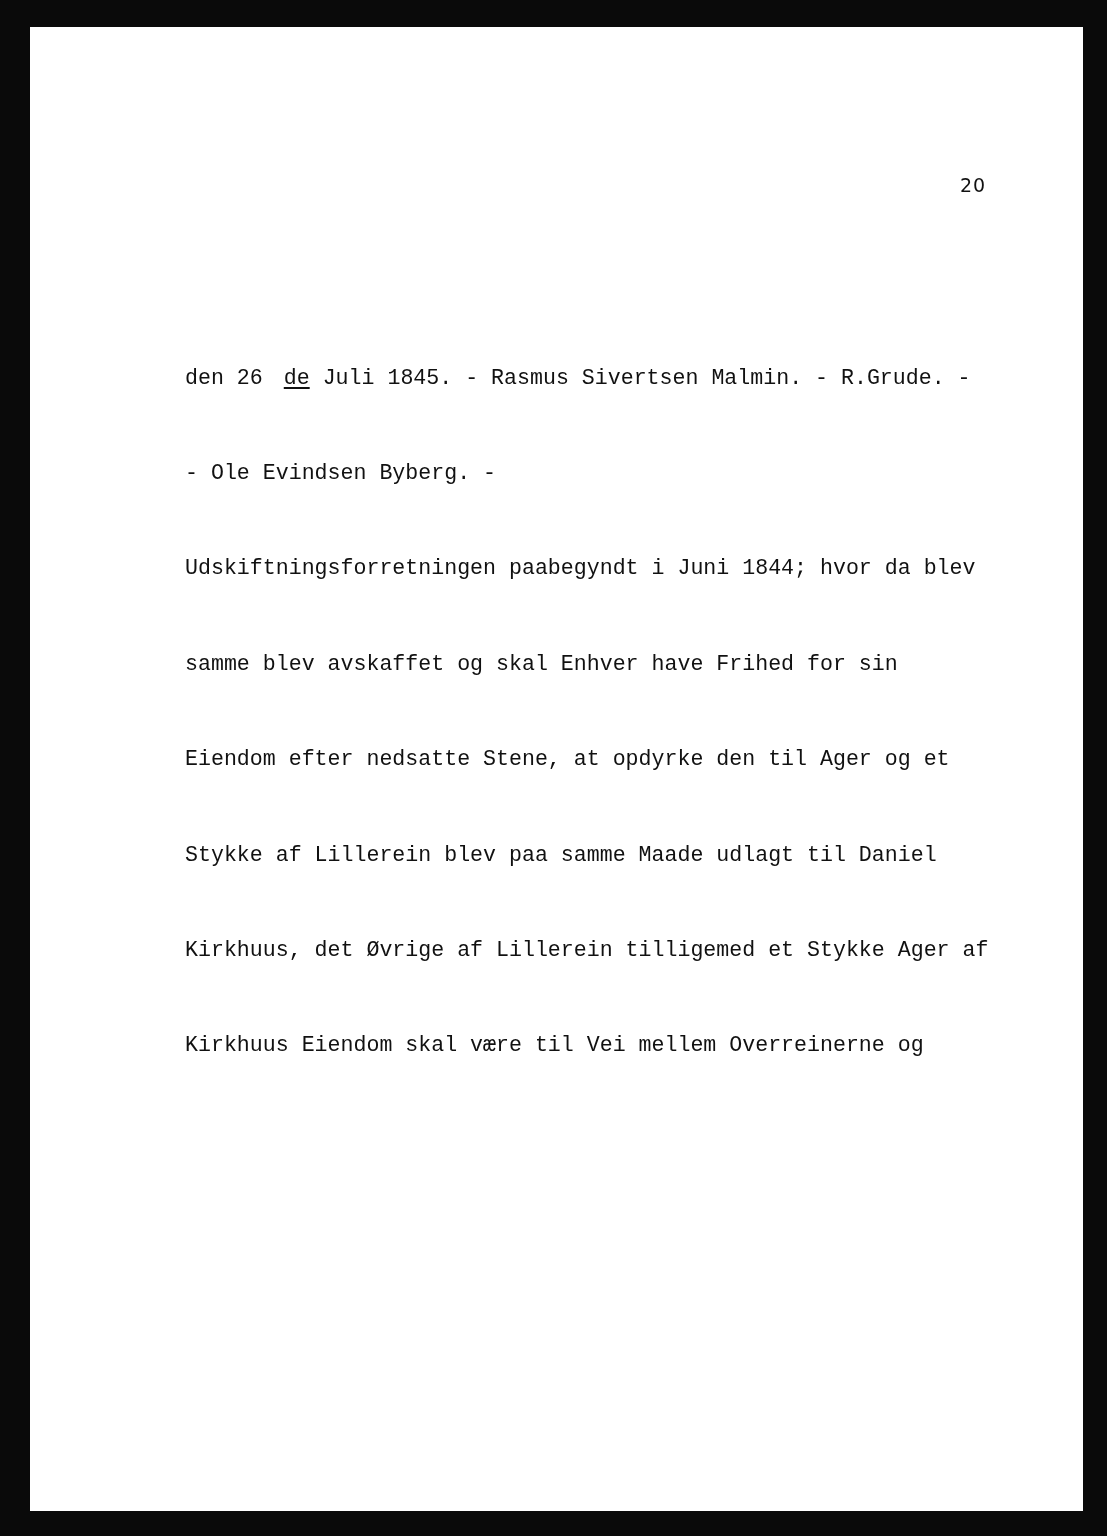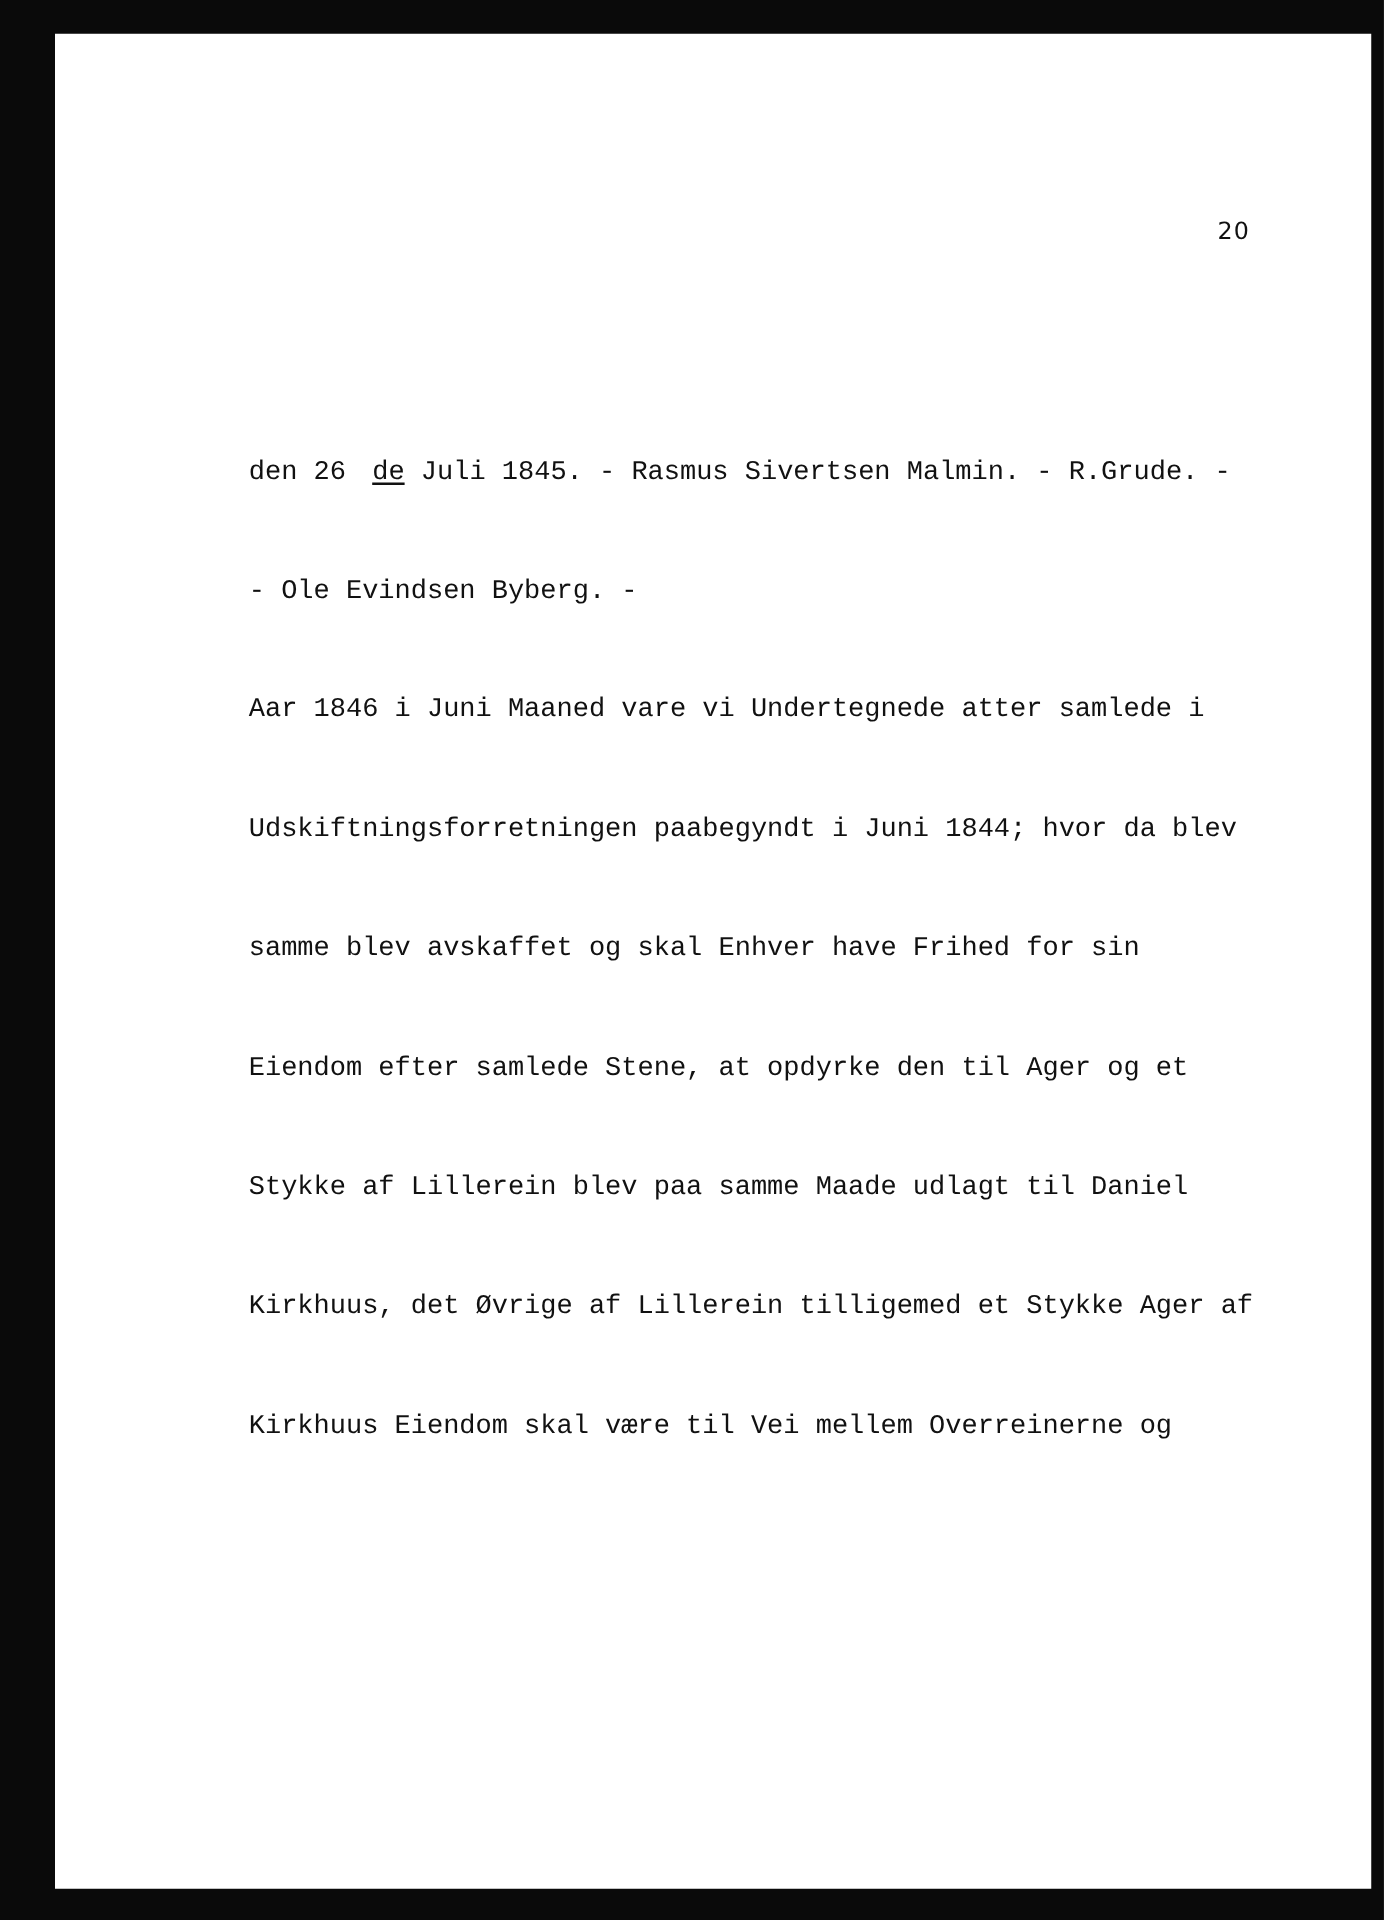--- a/index.html
+++ b/index.html
@@ -8,21 +8,21 @@
       background: #0a0a0a;
     }
     body {
       width: 1107px;
       height: 1536px;
       position: relative;
       overflow: hidden;
     }
     .page {
       position: absolute;
-      left: 44px;
+      left: 30px;
       top: 27px;
       width: 1053px;
       height: 1484px;
       background: #ffffff;
     }
     .page-number {
       position: absolute;
       left: 930px;
       top: 147px;
       font-family: "DejaVu Sans", sans-serif;
@@ -53,24 +53,23 @@
   </style>
 </head>
 <body>
 
 <div class="page">
   <div class="page-number">20</div>
 
   <div class="body-text">
     <span class="line"><span>den 26</span><span class="u">de</span><span> Juli 1845. - Rasmus Sivertsen Malmin. - R.Grude. -</span></span>
     <span class="line">- Ole Evindsen Byberg. -</span>
-    <span class="line">Aar 1846 i Juni Maaned vare vi Undertegnede atter samlede i</span>
     <span class="line">Udskiftningsforretningen paabegyndt i Juni 1844; hvor da blev</span>
     <span class="line">samme blev avskaffet og skal Enhver have Frihed for sin</span>
-    <span class="line">Eiendom efter samlede Stene, at opdyrke den til Ager og et</span>
+    <span class="line">Eiendom efter nedsatte Stene, at opdyrke den til Ager og et</span>
     <span class="line">Stykke af Lillerein blev paa samme Maade udlagt til Daniel</span>
     <span class="line">Kirkhuus, det Øvrige af Lillerein tilligemed et Stykke Ager af</span>
     <span class="line">Kirkhuus Eiendom skal være til Vei mellem Overreinerne og</span>
     
     
     
     
     
     
     

